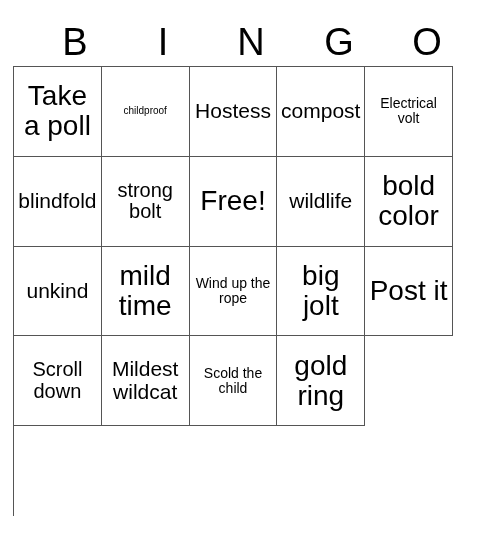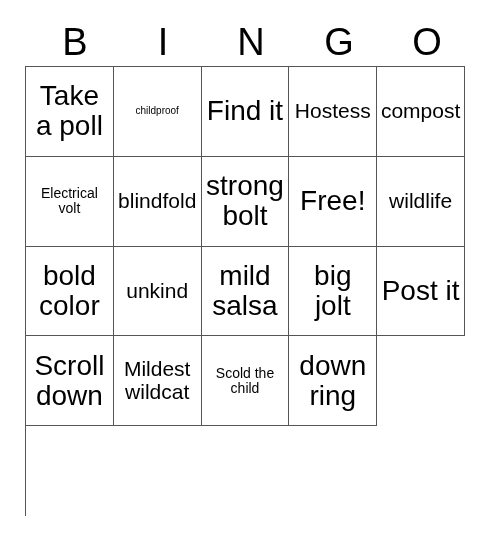--- a/index.html
+++ b/index.html
@@ -40,21 +40,21 @@
     font-size: 38px;
     font-weight: 400;
     line-height: 1;
     letter-spacing: 0;
     color: #000000;
   }
 
   
   #grid {
     position: absolute;
-    left: 25px;
+    left: 13px;
     top: 66px;
     width: 440px;
     height: 450px;
     display: grid;
     grid-template-columns: repeat(5, 1fr);
     grid-template-rows: repeat(5, 1fr);
     border-top: 1px solid #555555;
     border-left: 1px solid #555555;
     box-sizing: border-box;
     background: #ffffff;
@@ -73,21 +73,21 @@
   }
   .cell-text {
     display: block;
     line-height: 1.08;
     font-weight: 400;
     color: #000000;
     word-wrap: break-word;
   }
   
   .fs-xl   { font-size: 28px; }
-  .fs-lg   { font-size: 28px; }
+  .fs-lg   { font-size: 20px; }
   .fs-md   { font-size: 21px; }
   .fs-sm   { font-size: 14px; }
   .fs-xs   { font-size: 10px; }
 </style>
 </head>
 <body>
 
 <div id="bingo-card">
 
   <div id="header-row">
@@ -98,23 +98,20 @@
     <div class="header-letter">O</div>
   </div>
 
   <div id="grid">
 
     <div class="cell">
         <span class="cell-text fs-xl">Take a poll</span>
       </div>
     <div class="cell">
         <span class="cell-text fs-xs">childproof</span>
-      </div>
-    <div class="cell">
-        <span class="cell-text fs-xl">Find it</span>
       </div>
 
     <div class="cell">
         <span class="cell-text fs-md">Hostess</span>
       </div>
     <div class="cell">
         <span class="cell-text fs-md">compost</span>
       </div>
     <div class="cell">
         <span class="cell-text fs-sm">Electrical volt</span>
@@ -133,36 +130,39 @@
         <span class="cell-text fs-md">wildlife</span>
       </div>
     <div class="cell">
         <span class="cell-text fs-xl">bold color</span>
       </div>
 
     <div class="cell">
         <span class="cell-text fs-md">unkind</span>
       </div>
     <div class="cell">
-        <span class="cell-text fs-xl">mild salsa</span>
+        <span class="cell-text fs-xl">mild time</span>
+      </div>
+    <div class="cell">
+        <span class="cell-text fs-sm">Wind up the rope</span>
       </div>
     <div class="cell">
         <span class="cell-text fs-xl">big jolt</span>
       </div>
     <div class="cell">
         <span class="cell-text fs-xl">Post it</span>
       </div>
 
     <div class="cell">
         <span class="cell-text fs-lg">Scroll down</span>
       </div>
     <div class="cell">
         <span class="cell-text fs-md">Mildest wildcat</span>
       </div>
     <div class="cell">
         <span class="cell-text fs-sm">Scold the child</span>
       </div>
     <div class="cell">
-        <span class="cell-text fs-xl">down ring</span>
+        <span class="cell-text fs-xl">gold ring</span>
       </div>
 
   </div>
 </div>
 
 </body></html>

